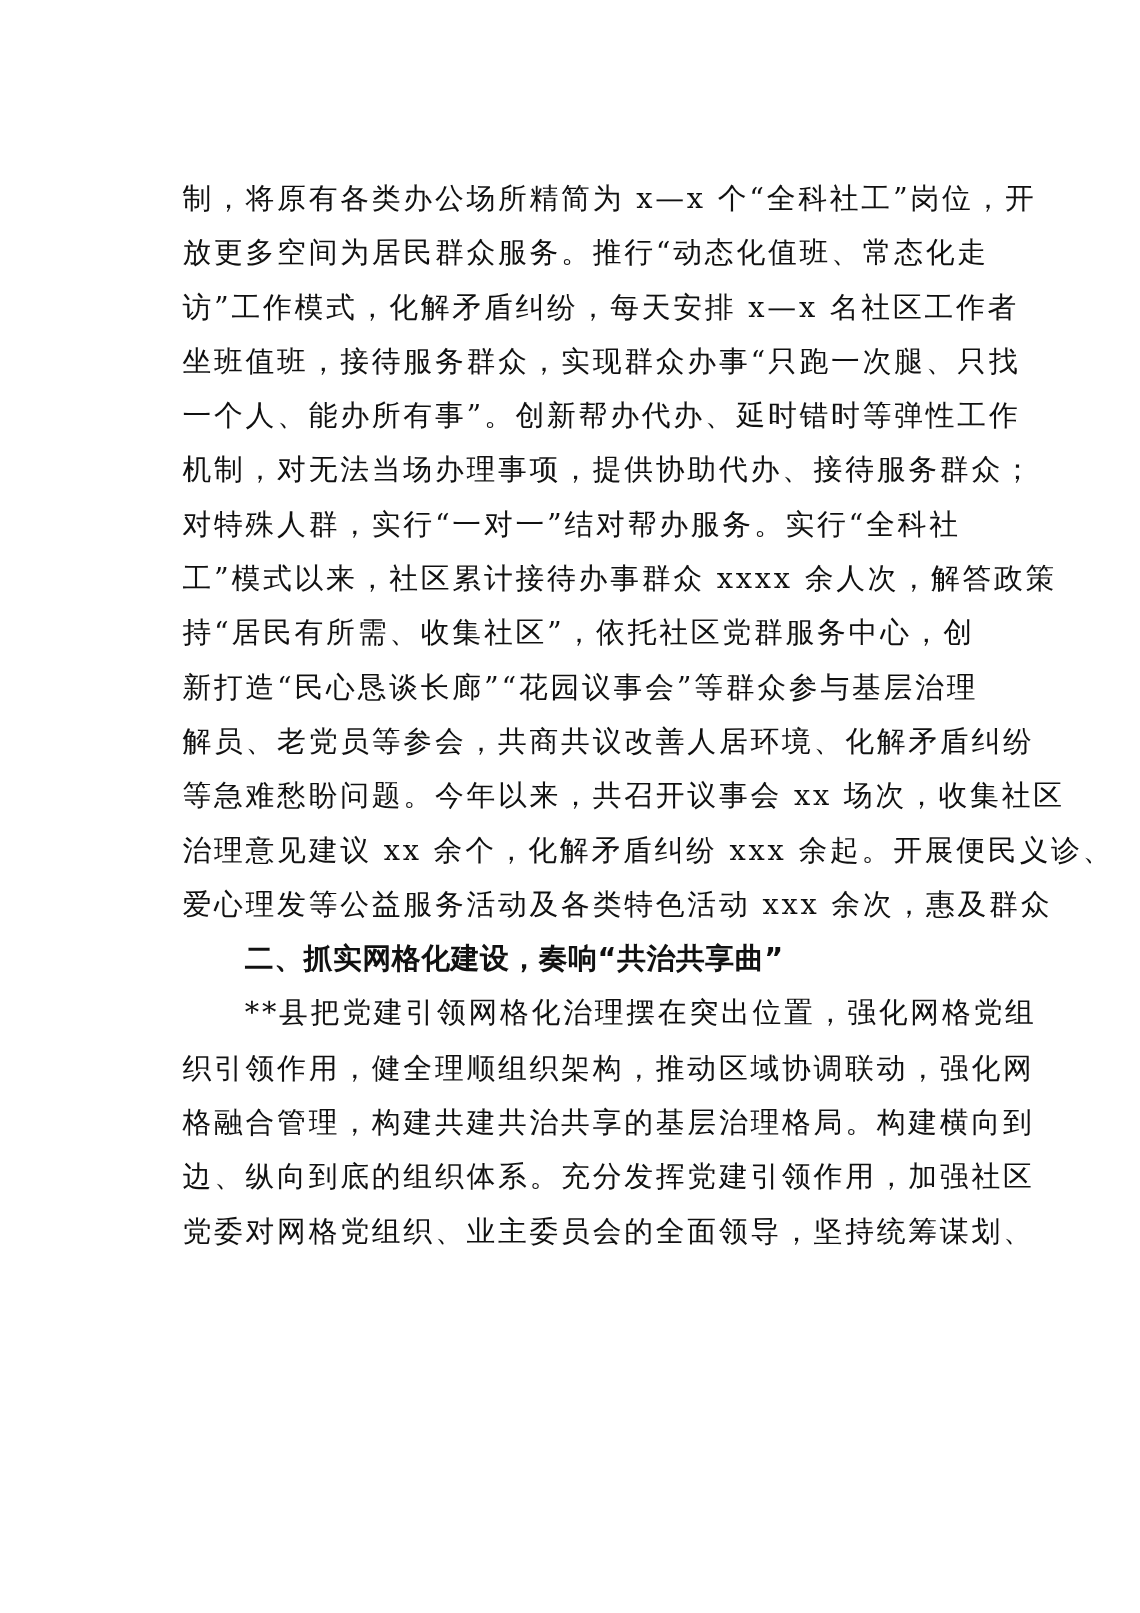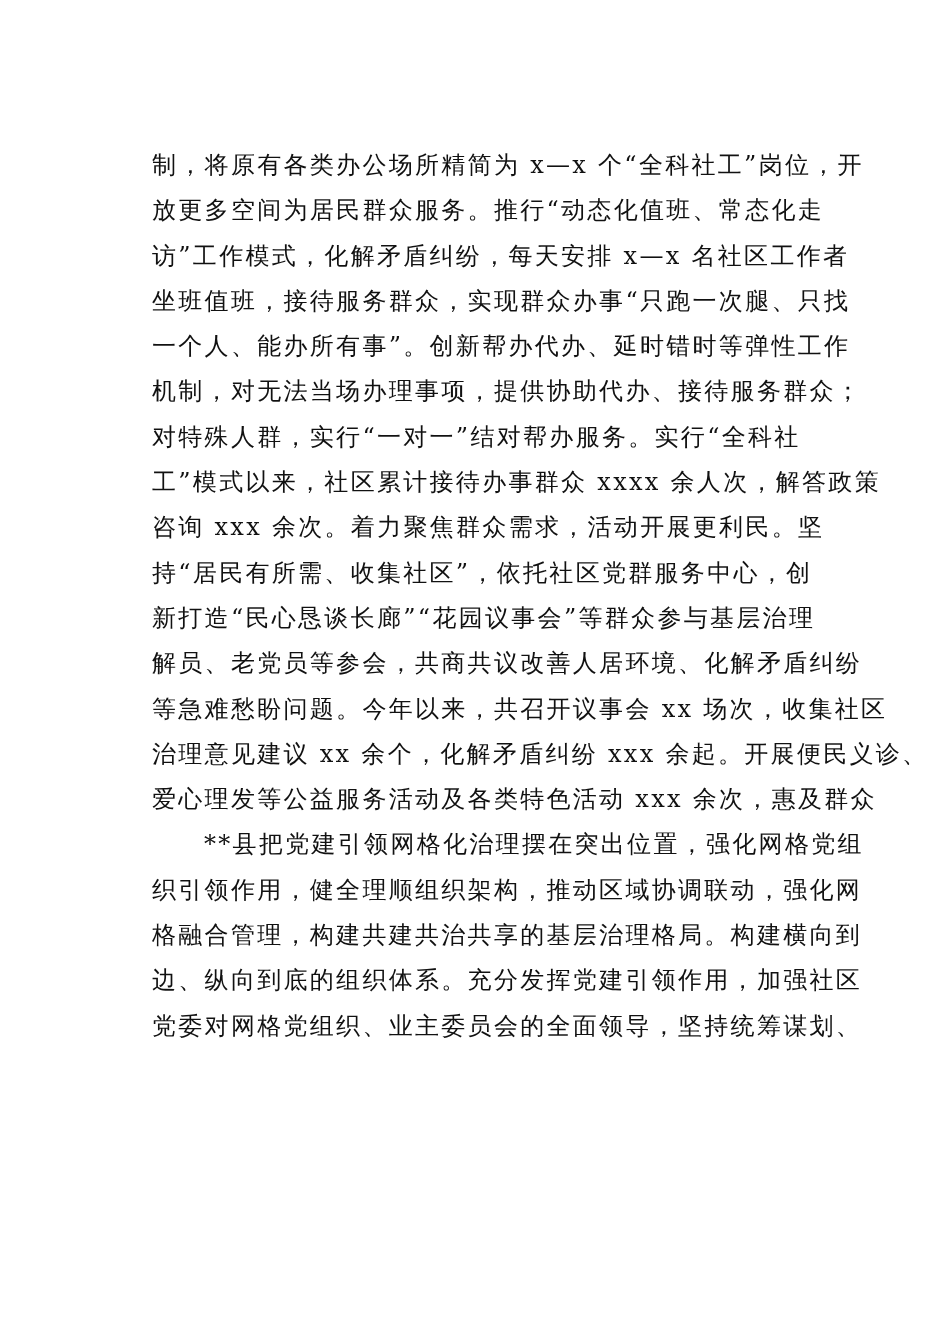--- a/index.html
+++ b/index.html
@@ -45,29 +45,29 @@
 <div class="page">
   <div>
     <div class="line">制，将原有各类办公场所精简为 x—x 个“全科社工”岗位，开</div>
     <div class="line">放更多空间为居民群众服务。推行“动态化值班、常态化走</div>
     <div class="line">访”工作模式，化解矛盾纠纷，每天安排 x—x 名社区工作者</div>
     <div class="line">坐班值班，接待服务群众，实现群众办事“只跑一次腿、只找</div>
     <div class="line">一个人、能办所有事”。创新帮办代办、延时错时等弹性工作</div>
     <div class="line">机制，对无法当场办理事项，提供协助代办、接待服务群众；</div>
     <div class="line">对特殊人群，实行“一对一”结对帮办服务。实行“全科社</div>
     <div class="line">工”模式以来，社区累计接待办事群众 xxxx 余人次，解答政策</div>
-    <div class="line">咨询 xxx 余次。着力聚焦群众需求，活动开展更利民。坚</div>
     <div class="line">持“居民有所需、收集社区”，依托社区党群服务中心，创</div>
     <div class="line">新打造“民心恳谈长廊”“花园议事会”等群众参与基层治理</div>
     <div class="line">解员、老党员等参会，共商共议改善人居环境、化解矛盾纠纷</div>
     <div class="line">等急难愁盼问题。今年以来，共召开议事会 xx 场次，收集社区</div>
     <div class="line">治理意见建议 xx 余个，化解矛盾纠纷 xxx 余起。开展便民义诊、</div>
     <div class="line">爱心理发等公益服务活动及各类特色活动 xxx 余次，惠及群众</div>
   </div>
 
+  <div class="line indent heading">二、抓实网格化建设，奏响“共治共享曲”</div>
 
   <div>
     <div class="line indent">**县把党建引领网格化治理摆在突出位置，强化网格党组</div>
     <div class="line">织引领作用，健全理顺组织架构，推动区域协调联动，强化网</div>
     <div class="line">格融合管理，构建共建共治共享的基层治理格局。构建横向到</div>
     <div class="line">边、纵向到底的组织体系。充分发挥党建引领作用，加强社区</div>
     <div class="line">党委对网格党组织、业主委员会的全面领导，坚持统筹谋划、</div>
   </div>
 </div>
 

